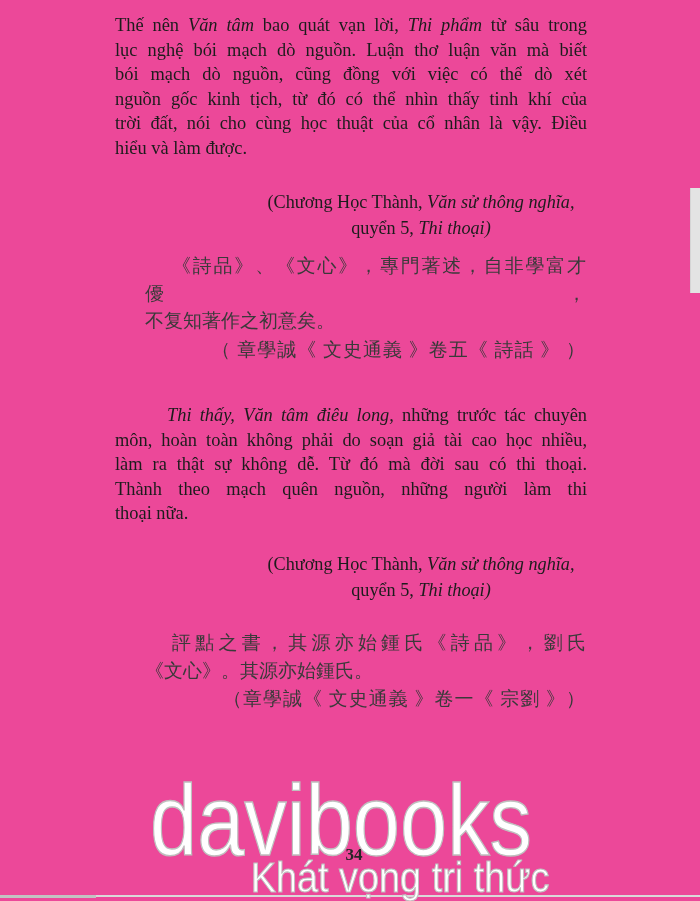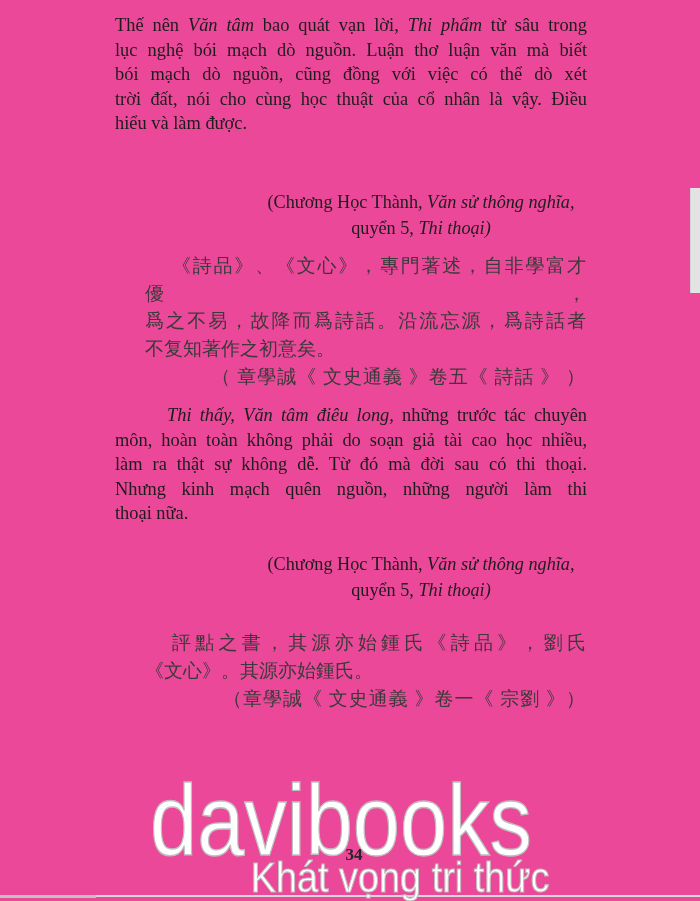--- a/index.html
+++ b/index.html
@@ -37,41 +37,41 @@
 </style>
 </head>
 <body>
 
 <div class="page">
 
   <div class="vn-block" style="top:13px">
     <div class="jl"><span>Thế nên </span><span style="font-style: italic;">Văn tâm</span><span> bao quát vạn lời, </span><span style="font-style: italic;">Thi phẩm</span><span> từ sâu trong</span></div>
     <div class="jl">lục nghệ bói mạch dò nguồn. Luận thơ luận văn mà biết</div>
     <div class="jl">bói mạch dò nguồn, cũng đồng với việc có thể dò xét</div>
+    <div class="jl">nguồn gốc kinh tịch, từ đó có thể nhìn thấy tinh khí của</div>
     <div class="jl">trời đất, nói cho cùng học thuật của cổ nhân là vậy. Điều</div>
     <div class="ll">hiểu và làm được.</div>
   </div>
 
   <div class="cite-block" style="top:189px">
     <div><span>(Chương Học Thành, </span><span style="font-style: italic;">Văn sử thông nghĩa,</span></div>
     <div><span>quyển 5, </span><span style="font-style: italic;">Thi thoại)</span></div>
   </div>
 
   <div class="cn-block" style="top:252px">
     <div class="jl fl">《詩品》、《文心》，專門著述，自非學富才優，</div>
-    <div class="jl">爲之不易，故降而爲詩話。沿流忘源，爲詩話者</div>
     <div class="ll">不复知著作之初意矣。</div>
     <div class="cn-cite">（ 章學誠《 文史通義 》卷五《 詩話 》 ）</div>
   </div>
 
   <div class="vn-block" style="top:403px">
     <div class="jl indent-first"><span style="font-style: italic;">Thi thấy, Văn tâm điêu long,</span><span> những trước tác chuyên</span></div>
     <div class="jl">môn, hoàn toàn không phải do soạn giả tài cao học nhiều,</div>
     <div class="jl">làm ra thật sự không dễ. Từ đó mà đời sau có thi thoại.</div>
-    <div class="jl">Nhưng kinh mạch quên nguồn, những người làm thi</div>
+    <div class="jl">Thành theo mạch quên nguồn, những người làm thi</div>
     <div class="ll">thoại nữa.</div>
   </div>
 
   <div class="cite-block" style="top:551px">
     <div><span>(Chương Học Thành, </span><span style="font-style: italic;">Văn sử thông nghĩa,</span></div>
     <div><span>quyển 5, </span><span style="font-style: italic;">Thi thoại)</span></div>
   </div>
 
   <div class="cn-block" style="top:629px">
     <div class="jl fl">評點之書，其源亦始鍾氏《詩品》，劉氏</div>

